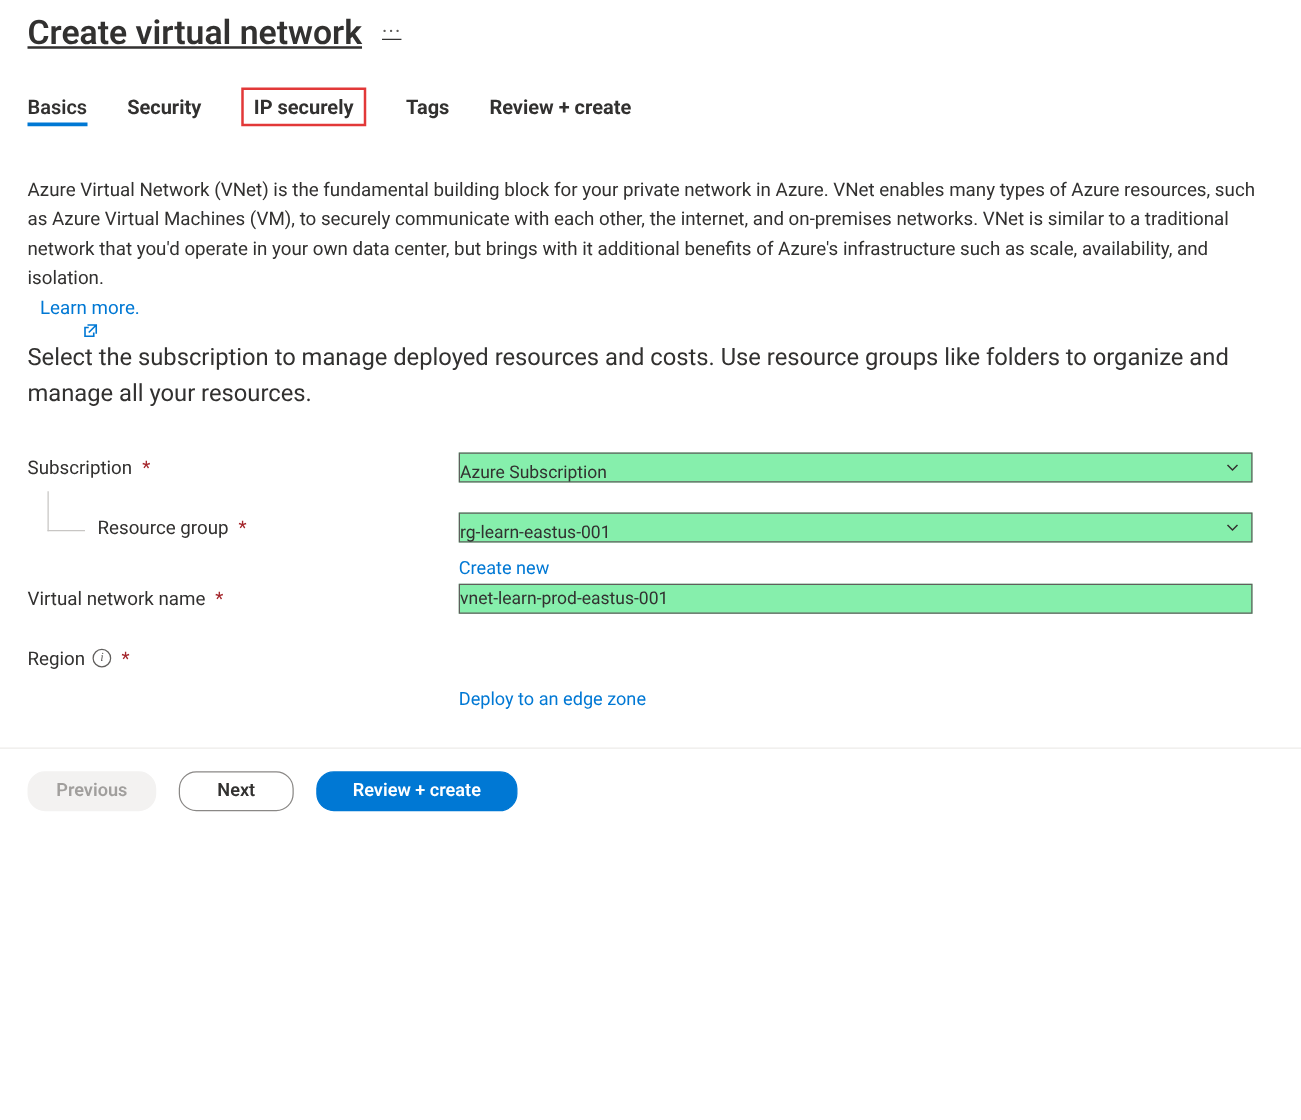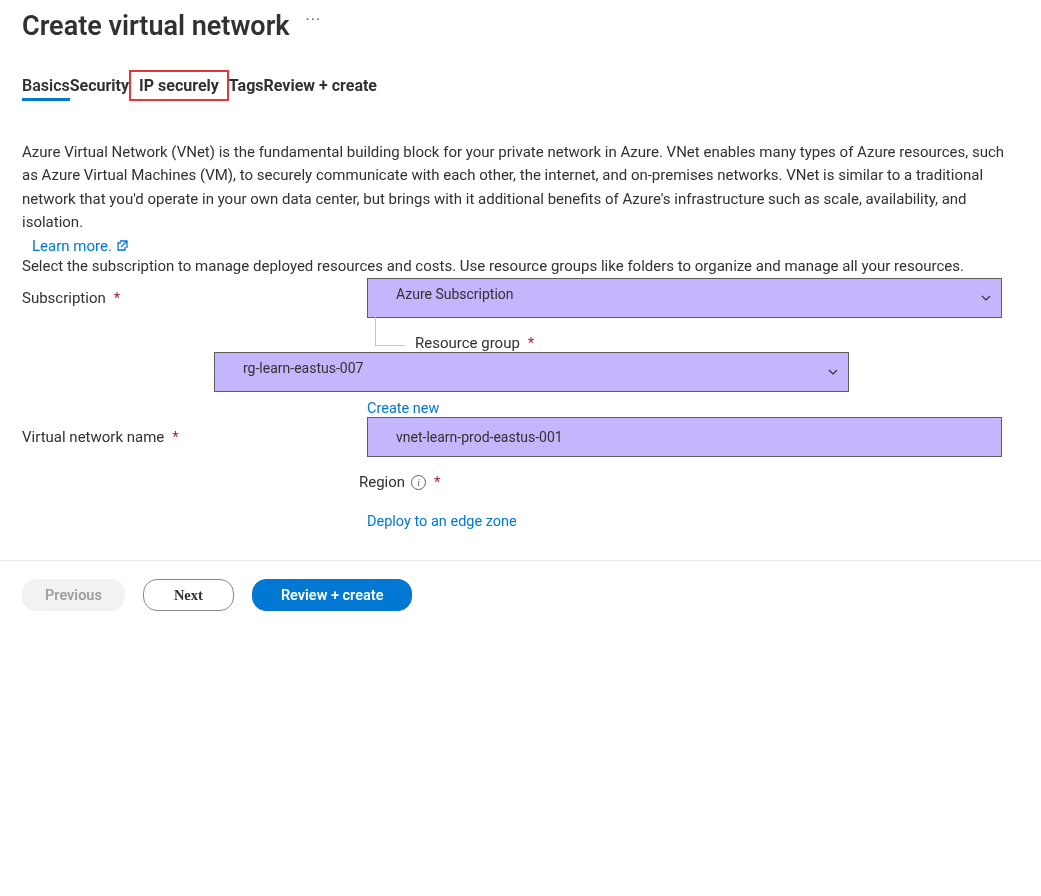--- a/index.html
+++ b/index.html
@@ -9,38 +9,40 @@
     font-family: "Segoe UI", -apple-system, BlinkMacSystemFont, Roboto, Arial, sans-serif;
     color: #323130;
     background: #ffffff;
     width: 1041px;
   }
   .page {
     padding: 10px 0 0 22px;
   }
   .title-row {
     display: flex;
-    align-items: flex-start;
+    align-items: center;
     gap: 16px;
     margin-bottom: 28px;
+    text-decoration: underline;
   }
   h1.page-title {
     font-size: 27px;
     font-weight: 600;
     margin: 0;
     color: #323130;
   }
   .more-icon {
     font-size: 16px;
     color: #605e5c;
     letter-spacing: 1px;
     padding-bottom: 4px;
   }
   .tabs {
     display: flex;
+    gap: 32px;
     margin-bottom: 40px;
   }
   .tab {
     font-size: 16px;
     color: #323130;
     padding: 6px 0;
     cursor: pointer;
     position: relative;
     font-weight: bold;
   }
@@ -61,45 +63,47 @@
     margin-bottom: 2px;
   }
   .learn-more {
     font-size: 15px;
     color: #0078d4;
     text-decoration: none;
     display: inline-flex;
     align-items: center;
     gap: 4px;
     margin-left: 10px;
+    flex-direction: column;
   }
   .ext-icon {
     width: 12px;
     height: 12px;
     display: inline-block;
   }
   .ext-icon svg { display: block; }
   .section-heading {
     font-size: 17px;
     font-weight: 600;
     margin-top: 50px;
     margin-bottom: 18px;
   }
   .section-desc {
-    font-size: 15px;
+    font-size: 19px;
     line-height: 1.55;
     max-width: 990px;
+    margin-bottom: 28px;
   }
   .form-row {
     display: flex;
     align-items: center;
     margin-bottom: 0;
     min-height: 32px;
   }
-  .form-row + .form-row { margin-top: 16px; flex-direction: column; }
+  .form-row + .form-row { margin-top: 16px; }
   .label-col {
     width: 345px;
     font-size: 15px;
     display: flex;
     align-items: center;
     gap: 6px;
   }
   .label-col.indent {
     padding-left: 56px;
     position: relative;
@@ -132,25 +136,25 @@
   }
   .input-col {
     width: 635px;
   }
   .select-wrap, .text-wrap {
     position: relative;
     width: 100%;
   }
   .select-field, .text-field {
     width: 100%;
-    height: 40px;
+    height: 24px;
     border: 1px solid #605e5c;
-    background: #c4b5fd;
+    background: #86efac;
     font-size: 14px;
-    padding: 0 28px;
+    padding: 0 0;
     font-family: inherit;
     color: #323130;
     line-height: 30px;
     border-radius: 0;
   }
   .select-field {
     padding-right: 30px;
   }
   .chevron {
     position: absolute;
@@ -192,21 +196,20 @@
     border: 1px solid #f3f2f1;
     color: #a19f9d;
     font-weight: 600;
   }
   .btn-next {
     background: #ffffff;
     border: 1px solid #8a8886;
     color: #323130;
     font-weight: 600;
     padding: 0 30px;
-    font-family: Liberation Serif, serif;
   }
   .btn-primary {
     background: #0078d4;
     border: 1px solid #0078d4;
     color: #ffffff;
     font-weight: 600;
     padding: 0 28px;
   }
 </style>
 </head>
@@ -257,21 +260,21 @@
   </div>
 
   <div class="form-row">
     <div class="label-col indent">
       <span class="tree-connector"></span>
       <span>Resource group</span>
       <span class="req">*</span>
     </div>
     <div class="input-col">
       <div class="select-wrap">
-        <div class="select-field">rg-learn-eastus-007</div>
+        <div class="select-field">rg-learn-eastus-001</div>
         <span class="chevron">
           <svg width="12" height="12" viewBox="0 0 12 12">
               <path d="M2 4l4 4 4-4" fill="none" stroke="#323130" stroke-width="1.2"></path>
             </svg>
         </span>
       </div>
     </div>
   </div>
   <a href="#" class="sub-link">Create new</a>
 

